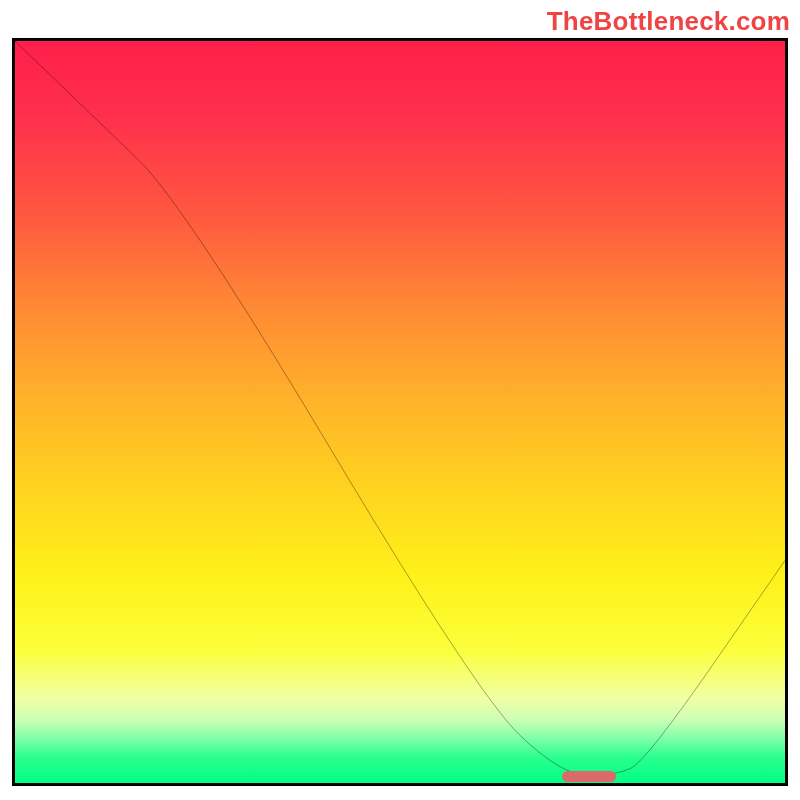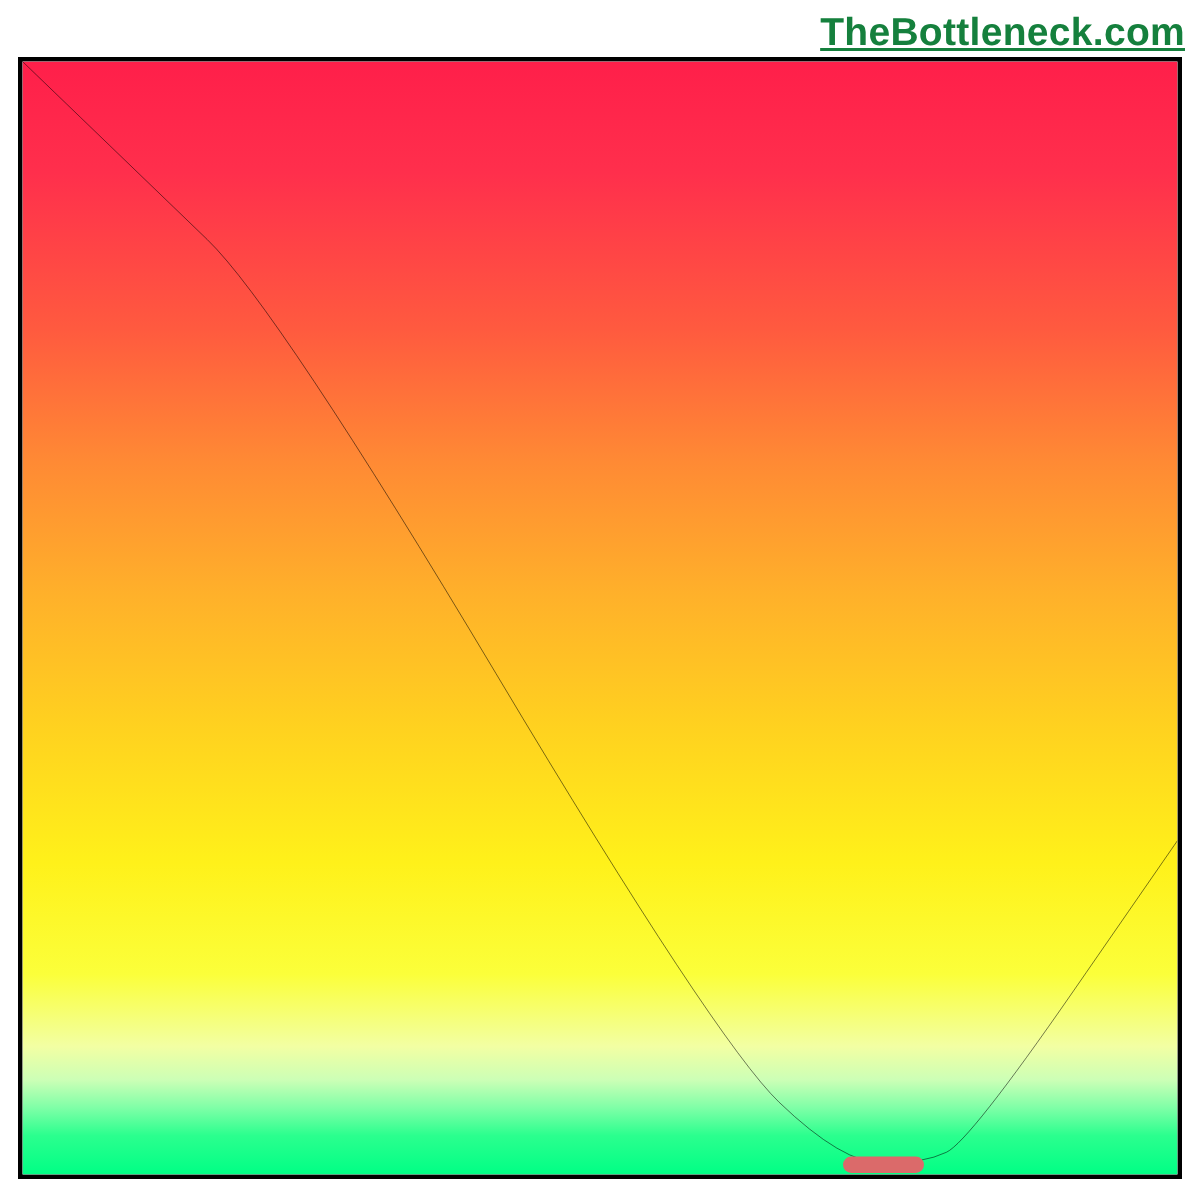--- a/index.html
+++ b/index.html
@@ -15,24 +15,23 @@
     position: relative;
     width: 800px;
     height: 800px;
   }
   .watermark {
     position: absolute;
     top: 6px;
     right: 10px;
     font-size: 26px;
     font-weight: 600;
-    color: #15803d;
+    color: #ef4444;
     letter-spacing: 0.2px;
     user-select: none;
-    text-decoration: underline;
   }
   .plot-area {
     position: absolute;
     left: 12px;
     right: 12px;
     top: 38px;
     bottom: 14px;
     border: 3px solid #000;
     overflow: hidden;
   }

